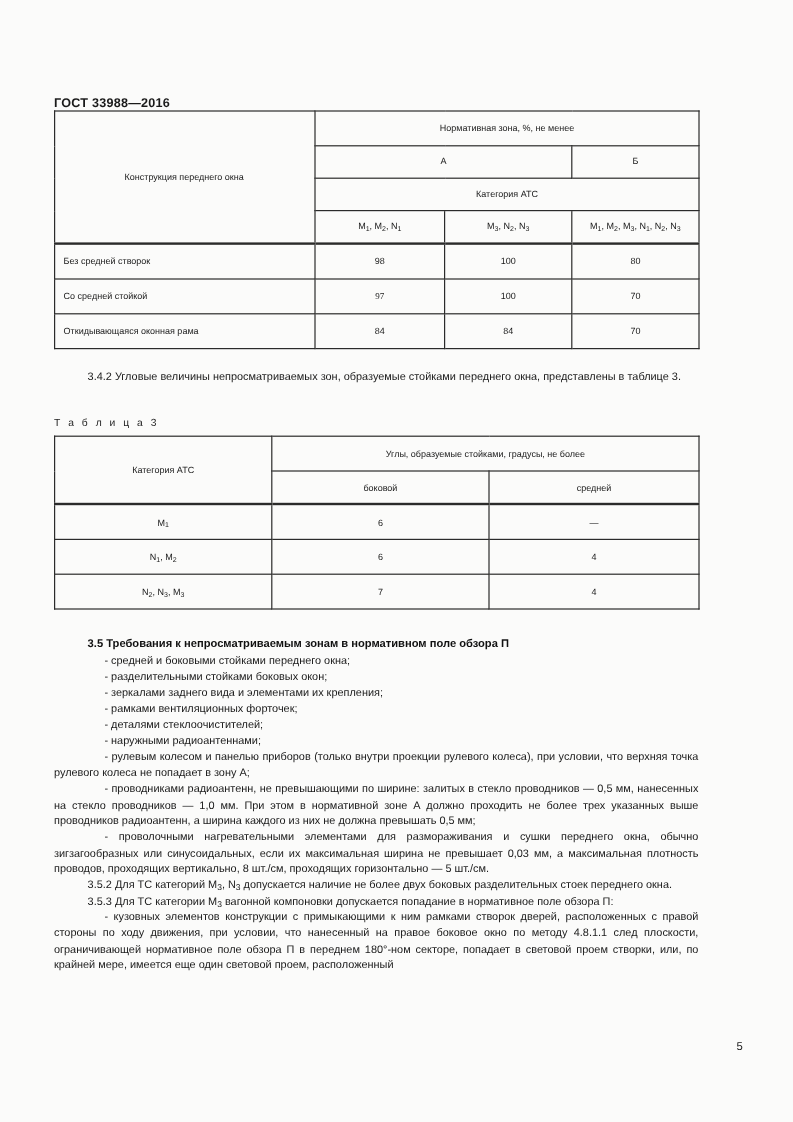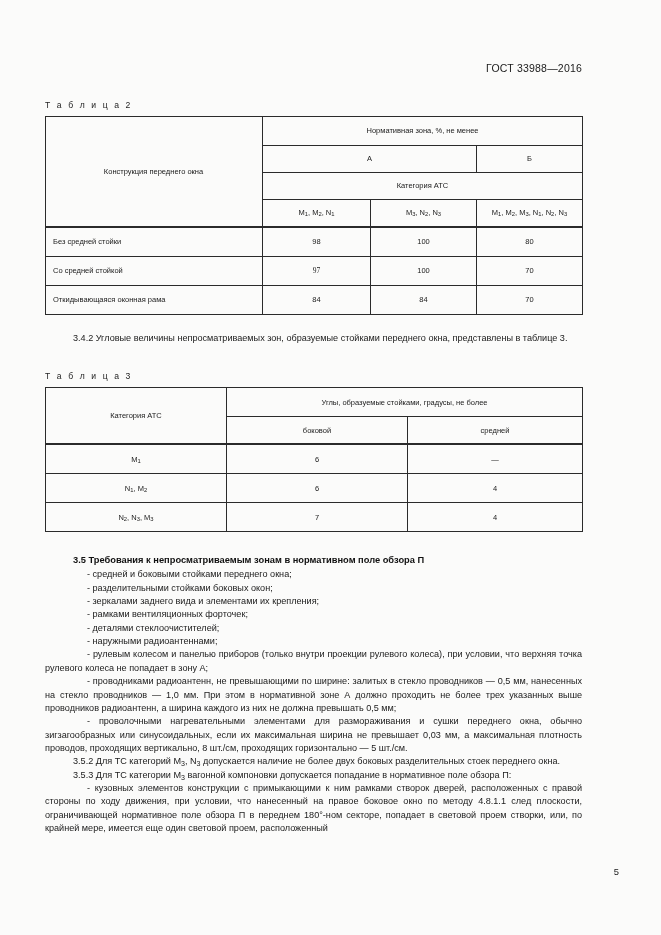--- a/index.html
+++ b/index.html
@@ -22,26 +22,26 @@
   }
   .content {
     position: absolute;
     left: 45px;
     top: 0;
     width: 537px;
   }
 
   
   .doc-header {
-    text-align: right;
+    text-align: left;
     font-size: 10.5px;
-    font-weight: normal;
+    font-weight: bold;
     letter-spacing: 0.2px;
     color: #1a1a1a;
-    padding-top: 62px;
+    padding-top: 80px;
   }
 
   
   .table-caption {
     font-size: 8.6px;
     letter-spacing: 2.1px;
     color: #242424;
     margin-top: 26px;
     margin-bottom: 6px;
   }
@@ -108,21 +108,20 @@
   }
 </style>
 </head>
 <body>
 
 <div class="page">
   <div class="content">
 
     <div class="doc-header">ГОСТ 33988—2016</div>
 
-    <div class="table-caption">Т а б л и ц а  2</div>
 
     <table class="gost" id="table-2">
       <colgroup>
         <col style="width:217px">
         <col style="width:108px">
         <col style="width:106px">
         <col style="width:106px">
       </colgroup>
       <tbody>
         <tr>
@@ -137,21 +136,21 @@
           <td colspan="3" style="height:20px">Категория АТС</td>
         </tr>
         <tr>
           <td style="height:20px">M<sub>1</sub>, M<sub>2</sub>, N<sub>1</sub></td>
           <td>M<sub>3</sub>, N<sub>2</sub>, N<sub>3</sub></td>
           <td>M<sub>1</sub>, M<sub>2</sub>, M<sub>3</sub>, N<sub>1</sub>, N<sub>2</sub>, N<sub>3</sub></td>
         </tr>
       </tbody>
       <tbody>
           <tr class="first-body">
-            <td class="left" style="height: 22px;">Без средней стойки</td>
+            <td class="left" style="height: 22px;">Без средней створок</td>
             <td style="height: 22px;">98</td>
             <td style="height: 22px;">100</td>
             <td style="height: 22px;">80</td>
           </tr>
           <tr>
             <td class="left" style="height: 22px;">Со средней стойкой</td>
             <td style="height: 22px; font-family: Liberation Serif, serif;">97</td>
             <td style="height: 22px;">100</td>
             <td style="height: 22px;">70</td>
           </tr>

